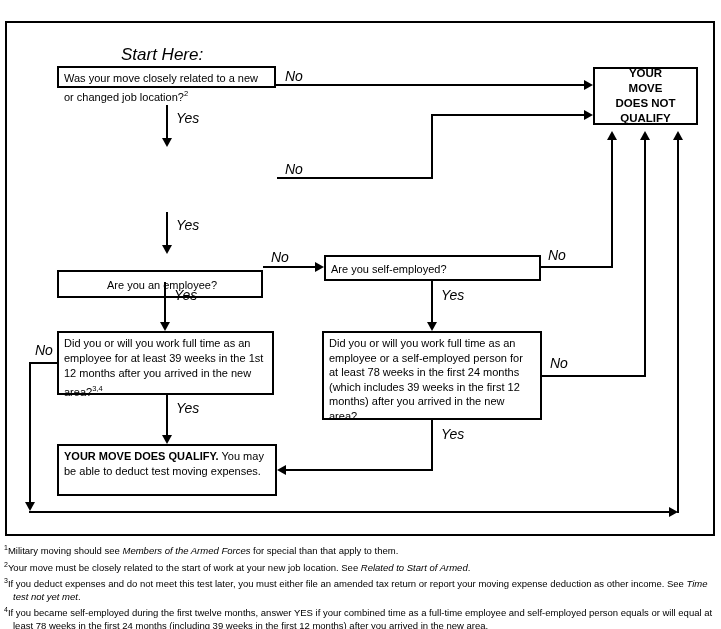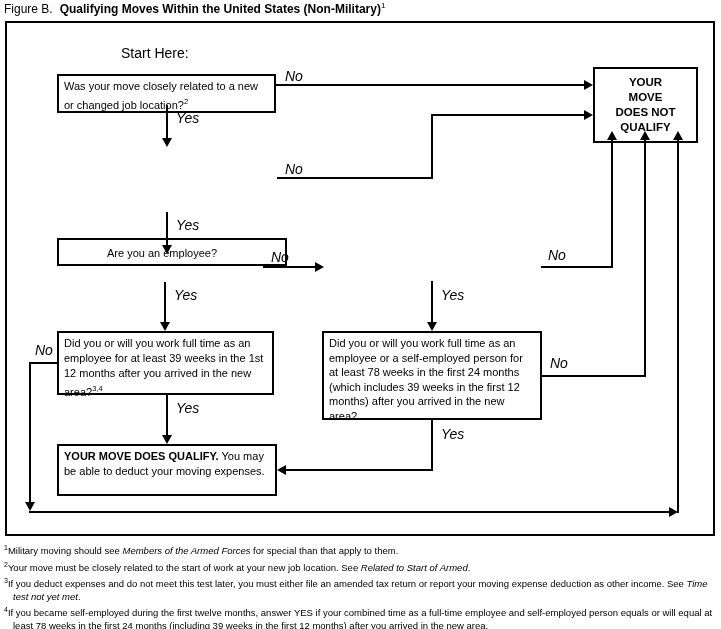--- a/index.html
+++ b/index.html
@@ -10,69 +10,69 @@
   .title .main{font-weight:bold;margin-left:7px;}
   .title sup{font-size:8px;}
   .frame{position:absolute;left:5px;top:21px;width:706px;height:511px;border:2px solid #000;}
   .qbox{position:absolute;border:2px solid #000;background:#fff;font-size:11px;
         line-height:15px;padding:3px 5px;box-sizing:border-box;}
   .qbox sup{font-size:7.5px;}
   .result{font-weight:bold;text-align:center;white-space:pre-line;line-height:15px;font-size:11.5px;
           display:flex;align-items:center;justify-content:center;}
   .qualify-head{font-weight:bold;text-align:center;}
   .lbl{position:absolute;font-style:italic;font-size:14px;white-space:nowrap;}
-  .start{position:absolute;font-size:14px;white-space:nowrap;}
+  .start{position:absolute;font-style:italic;font-size:17px;white-space:nowrap;}
   .line{position:absolute;background:#000;}
   .ah{position:absolute;width:0;height:0;}
   .ah-right{border-top:5px solid transparent;border-bottom:5px solid transparent;border-left:9px solid #000;}
   .ah-left{border-top:5px solid transparent;border-bottom:5px solid transparent;border-right:9px solid #000;}
   .ah-down{border-left:5px solid transparent;border-right:5px solid transparent;border-top:9px solid #000;}
   .ah-up{border-left:5px solid transparent;border-right:5px solid transparent;border-bottom:9px solid #000;}
   .footnotes{position:absolute;left:4px;top:542px;width:712px;font-size:9.5px;line-height:12.5px;}
   .fn{padding-left:9px;text-indent:-9px;margin:0 0 1px 0;}
   .fn sup{font-size:7px;}
   .fn em{font-style:italic;}
 </style>
 </head>
 <body>
 
 <div class="page">
 
-  <div class="title">
-    <span>Figure B.</span><span class="main">Qualifying Moves Within the United States (Non-Military)</span><sup>1</sup>
-  </div>
 
   <div class="frame"></div>
 
   <div class="start" style="left:121px;top:45px;">Start Here:</div>
 
-  <div class="qbox" style="left:57px;top:66px;width:219px;height:39px;margin-top:8px;">
+  <div class="qbox" style="left:57px;top:66px;width:219px;height:22px;">
     <span>Was your move closely related to a new or changed job location?</span><sup>2</sup>
   </div>
 
 
-  <div class="qbox" style="left:57px;top:238px;width:230px;height:28px;line-height:20px;padding-left:48px;">
+  <div class="qbox" style="left:57px;top:270px;width:206px;height:28px;line-height:20px;padding-left:48px;">
     <span>Are you an employee?</span>
   </div>
 
+  <div class="qbox" style="left:324px;top:255px;width:217px;height:26px;line-height:18px;">
+    <span>Are you self-employed?</span>
+  </div>
 
   <div class="qbox" style="left:57px;top:331px;width:217px;height:64px;">
     <span>Did you or will you work full time as an employee for at least 39 weeks in the 1st 12 months after you arrived in the new area?</span><sup>3,4</sup>
   </div>
 
   <div class="qbox" style="left:322px;top:331px;width:220px;height:89px;line-height:14.5px;">
     <span>Did you or will you work full time as an employee or a self-employed person for at least 78 weeks in the first 24 months (which includes 39 weeks in the first 12 months) after you arrived in the new area?</span>
   </div>
 
   <div class="qbox" style="left:57px;top:444px;width:220px;height:52px;">
     <span class="qualify-head">YOUR MOVE DOES QUALIFY.</span>
-    <span>You may be able to deduct your moving expenses.</span>
+    <span>You may be able to deduct test moving expenses.</span>
   </div>
 
-  <div class="qbox result" style="left:593px;top:67px;width:105px;height:76px;">
+  <div class="qbox result" style="left:593px;top:67px;width:105px;height:58px;">
     <span>YOUR
 MOVE
 DOES NOT
 QUALIFY</span>
   </div>
 
   <div class="line" style="left:166px;top:105px;width:2px;height:36px;"></div>
   <div class="ah ah-down" style="left:162px;top:138px;"></div>
   <div class="lbl" style="left:176px;top:110px;">Yes</div>
 

